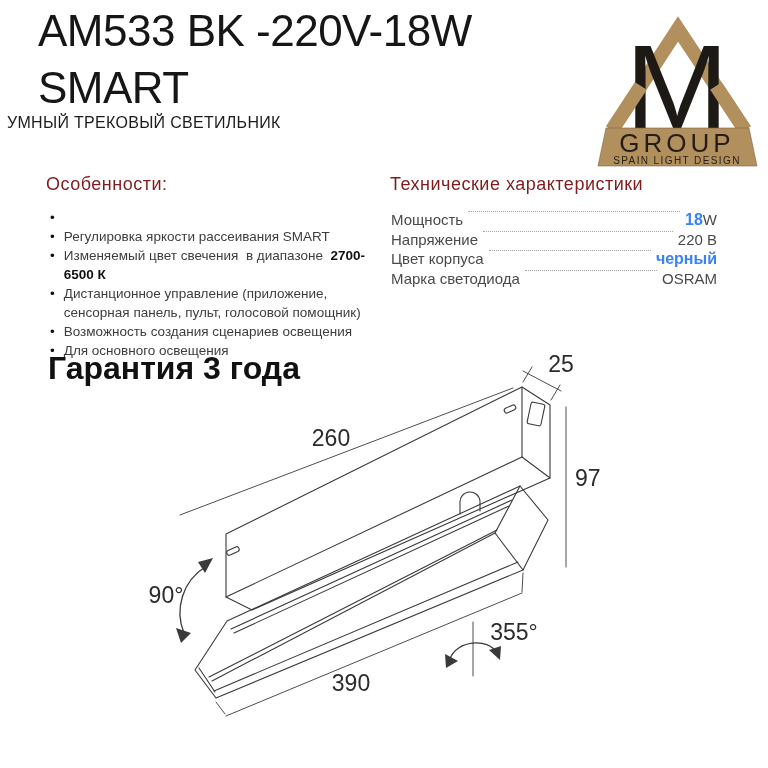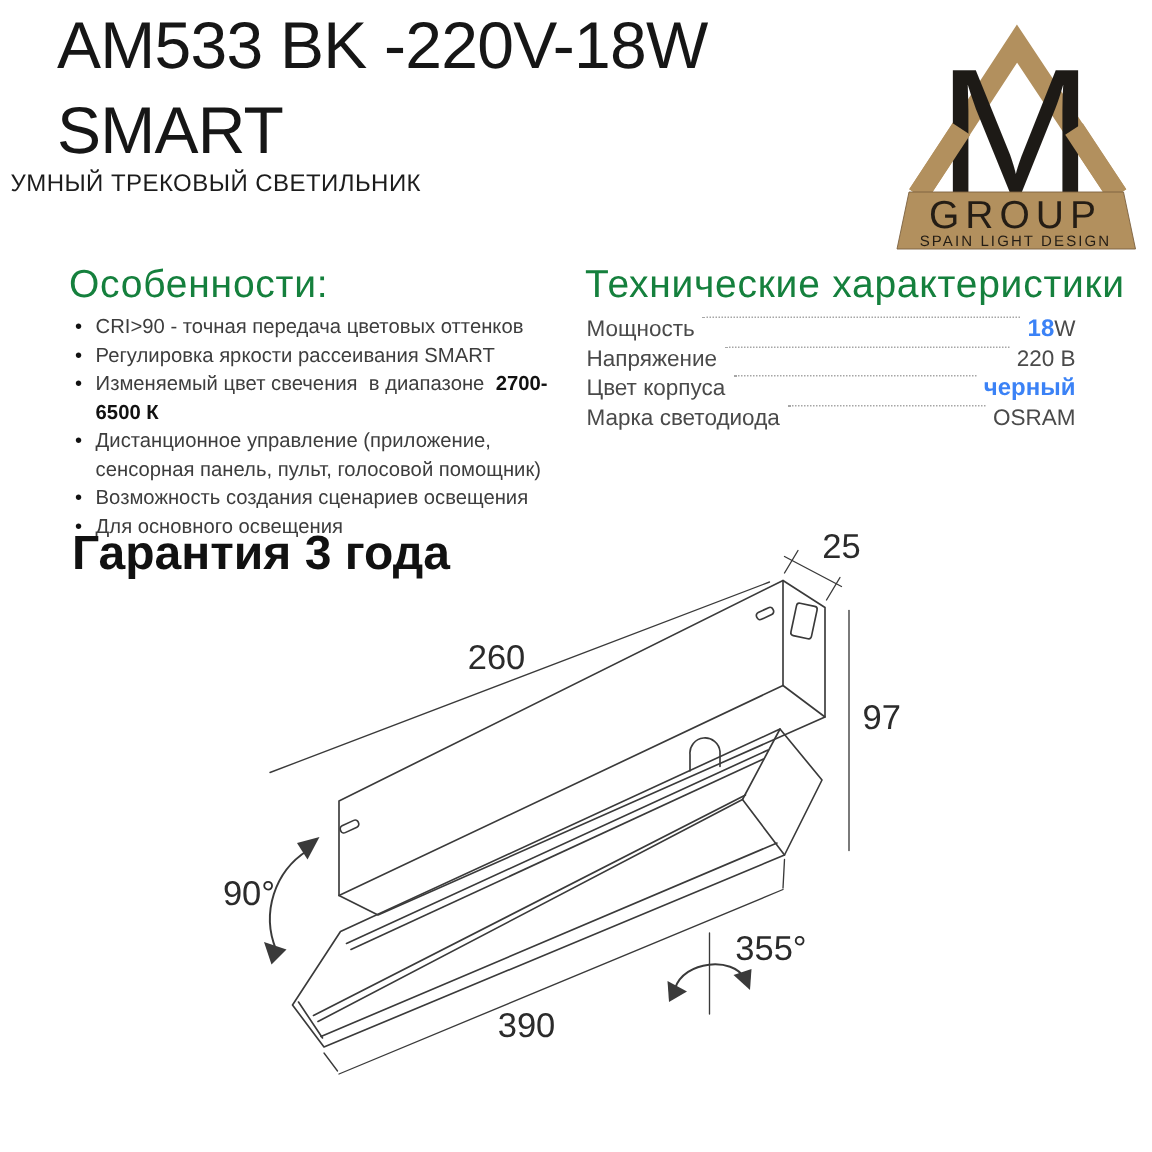--- a/index.html
+++ b/index.html
@@ -15,21 +15,21 @@
     left:6px;top:2px;width:560px;
     font-size:44px;line-height:57px;font-weight:400;color:#161616;
     letter-spacing:-0.5px;
     margin-left:32px;
   }
   .subtitle{
     left:7px;top:114px;font-size:16px;color:#1c1c1c;letter-spacing:0.3px;
   }
 
   
-  .sec-h{font-size:26px;font-weight:400;color:#15803d;letter-spacing:0.5px;}
+  .sec-h{font-size:18px;font-weight:400;color:#7f1d1d;letter-spacing:0.5px;}
   .feat-h{left:46px;top:174px;}
   .spec-h{left:390px;top:174px;}
 
   
   .feat-list{left:50px;top:208px;width:334px;}
   .feat-item{display:flex;gap:9px;font-size:13.5px;line-height:19px;color:#3d3d3d;white-space:pre-wrap;}
   .feat-item .dot{color:#111;flex:none;line-height:19px;}
   .feat-item .f-bold{font-weight:700;color:#111;}
 
   
@@ -64,21 +64,20 @@
     <polygon points="606,128 749,128 757,166 598,166" fill="#b2905e" stroke="#7c6140" stroke-width="0.6"></polygon>
     <text x="677" y="152" text-anchor="middle" font-family="DejaVu Serif,serif" font-size="26" letter-spacing="4" fill="#241d15">GROUP</text>
     <text x="677" y="164" text-anchor="middle" font-family="DejaVu Serif,serif" font-size="10" letter-spacing="1.4" fill="#241d15">SPAIN LIGHT DESIGN</text>
   </g>
 </svg>
 
 <div class="abs sec-h feat-h">Особенности:</div>
 <div class="abs feat-list">
   <div class="feat-item">
     <span class="dot">•</span>
-    <span><span class="f-pre">CRI&gt;90 - точная передача цветовых оттенков</span><span class="f-bold"></span></span>
   </div>
 
   <div class="feat-item">
     <span class="dot">•</span>
     <span><span class="f-pre">Регулировка яркости рассеивания SMART</span><span class="f-bold"></span></span>
   </div>
 
   <div class="feat-item">
     <span class="dot">•</span>
     <span><span class="f-pre">Изменяемый цвет свечения  в диапазоне  </span><span class="f-bold">2700-6500 К</span></span>

